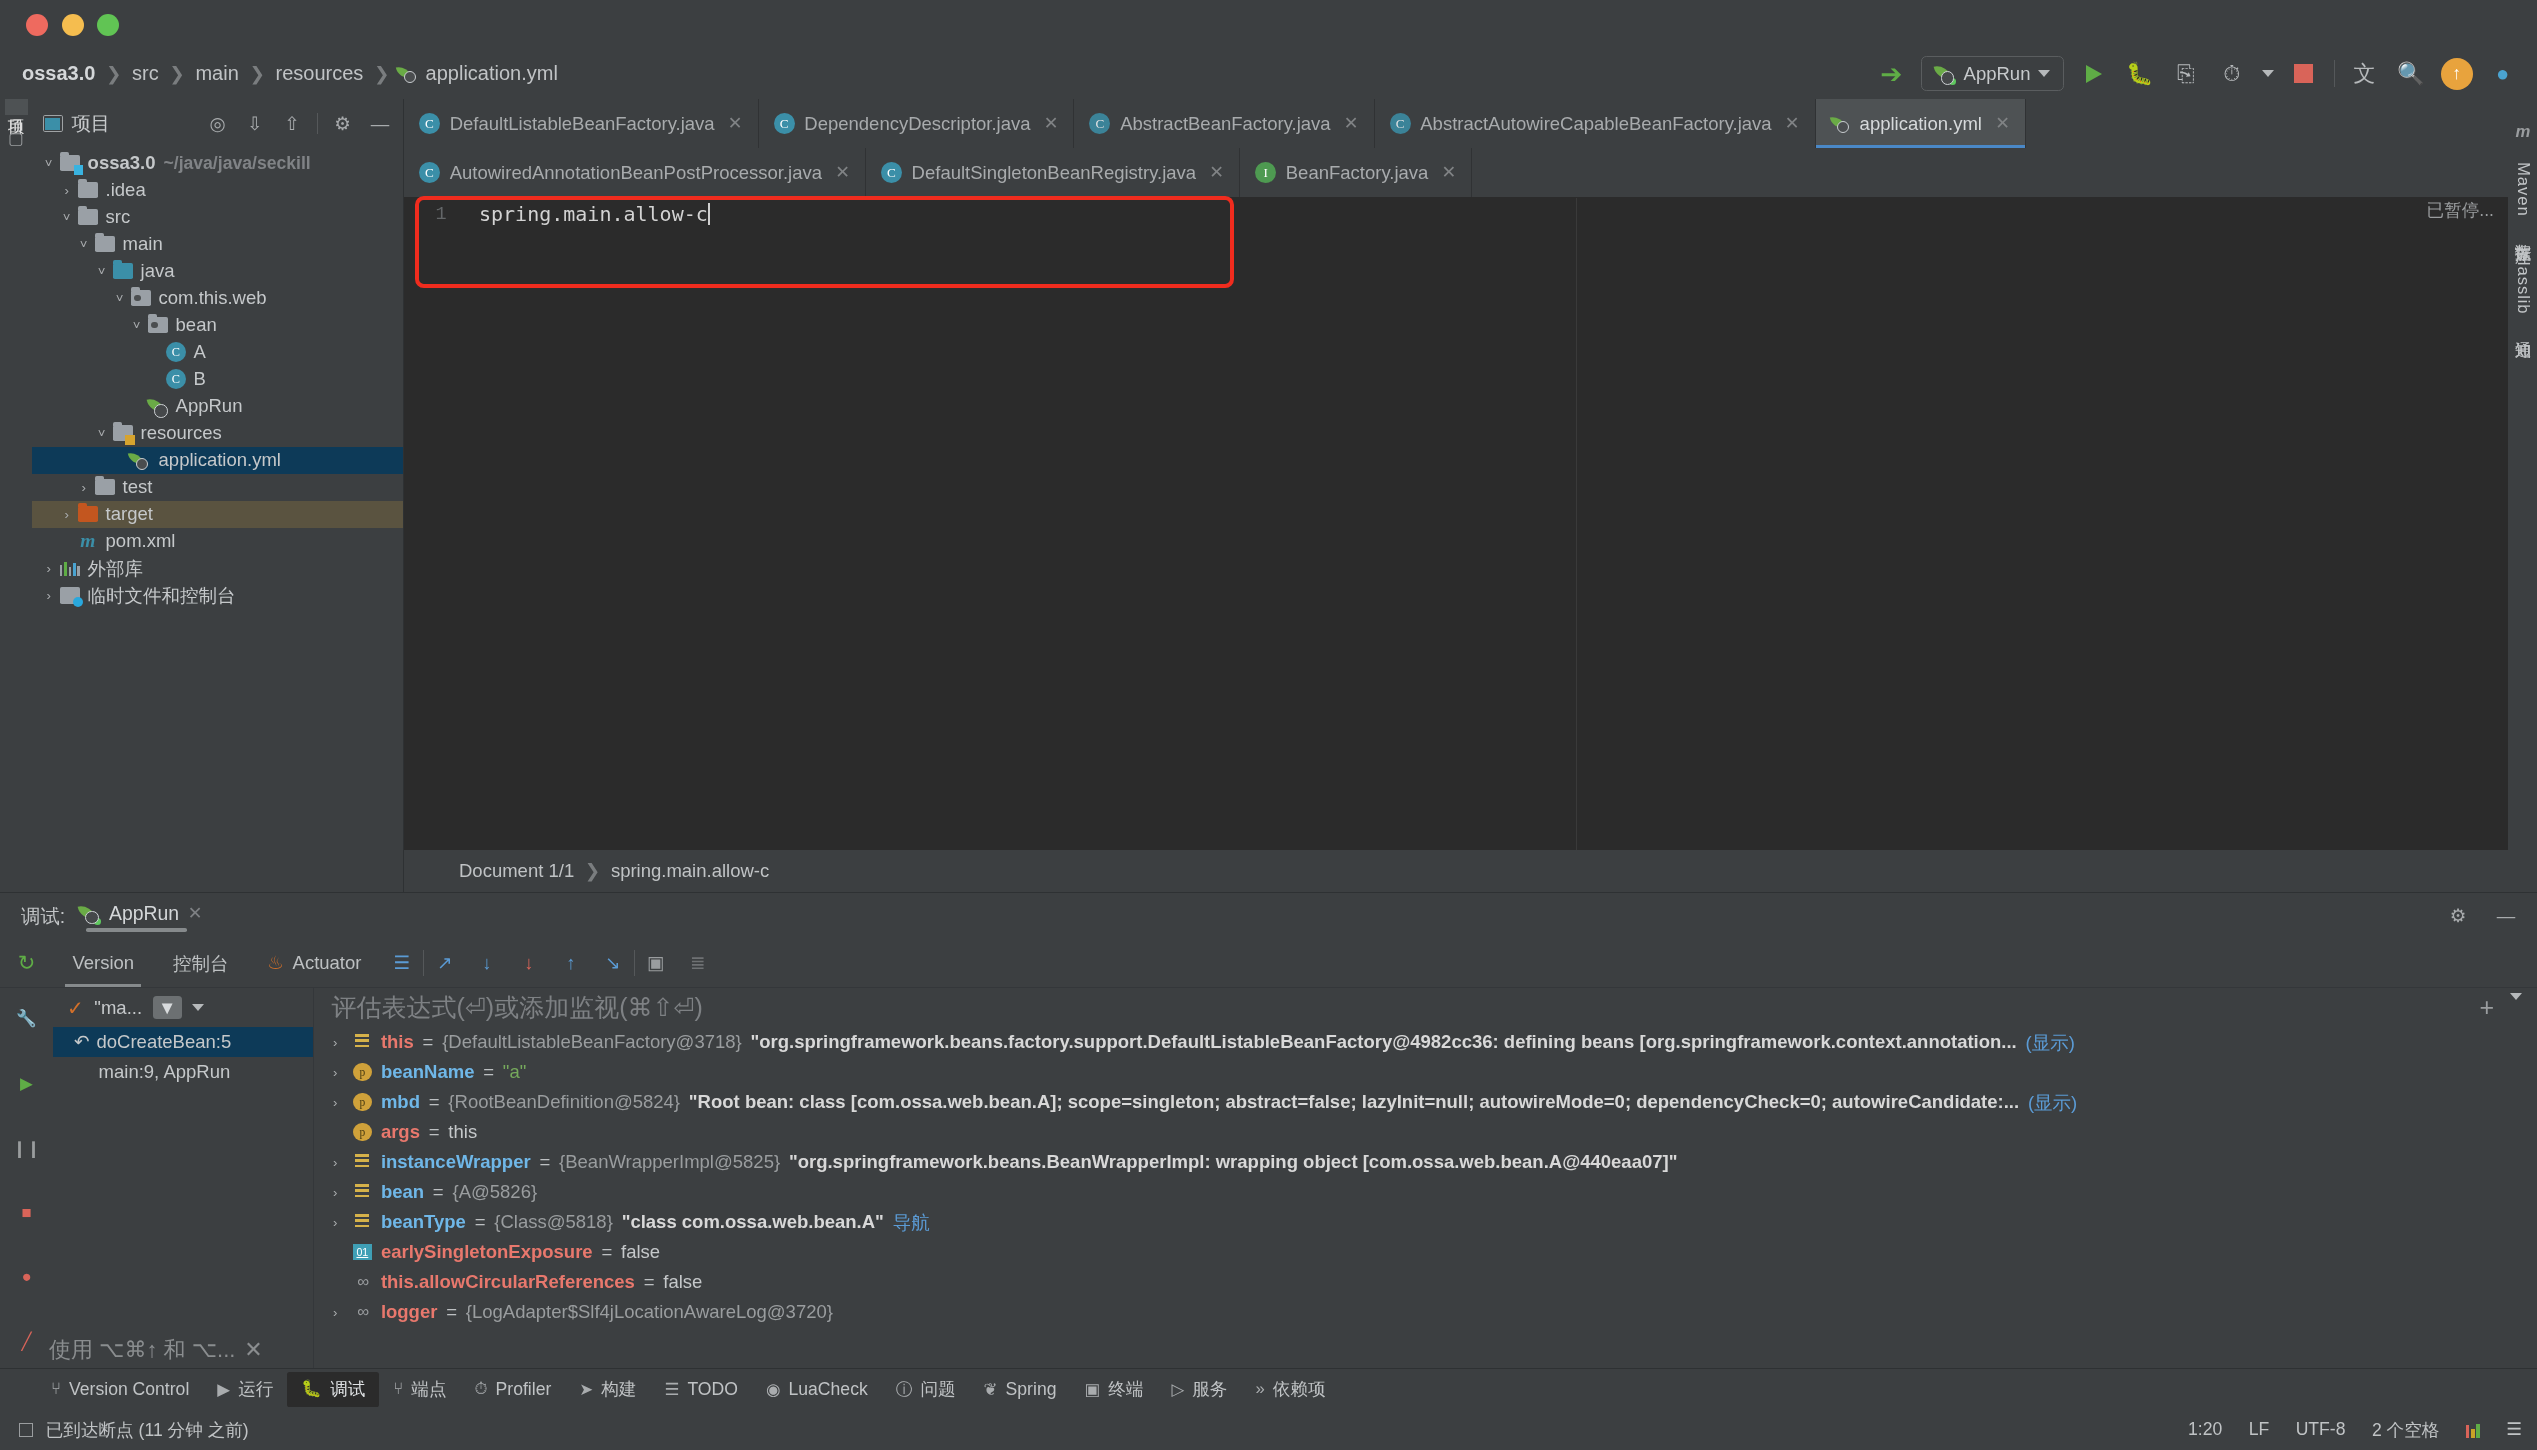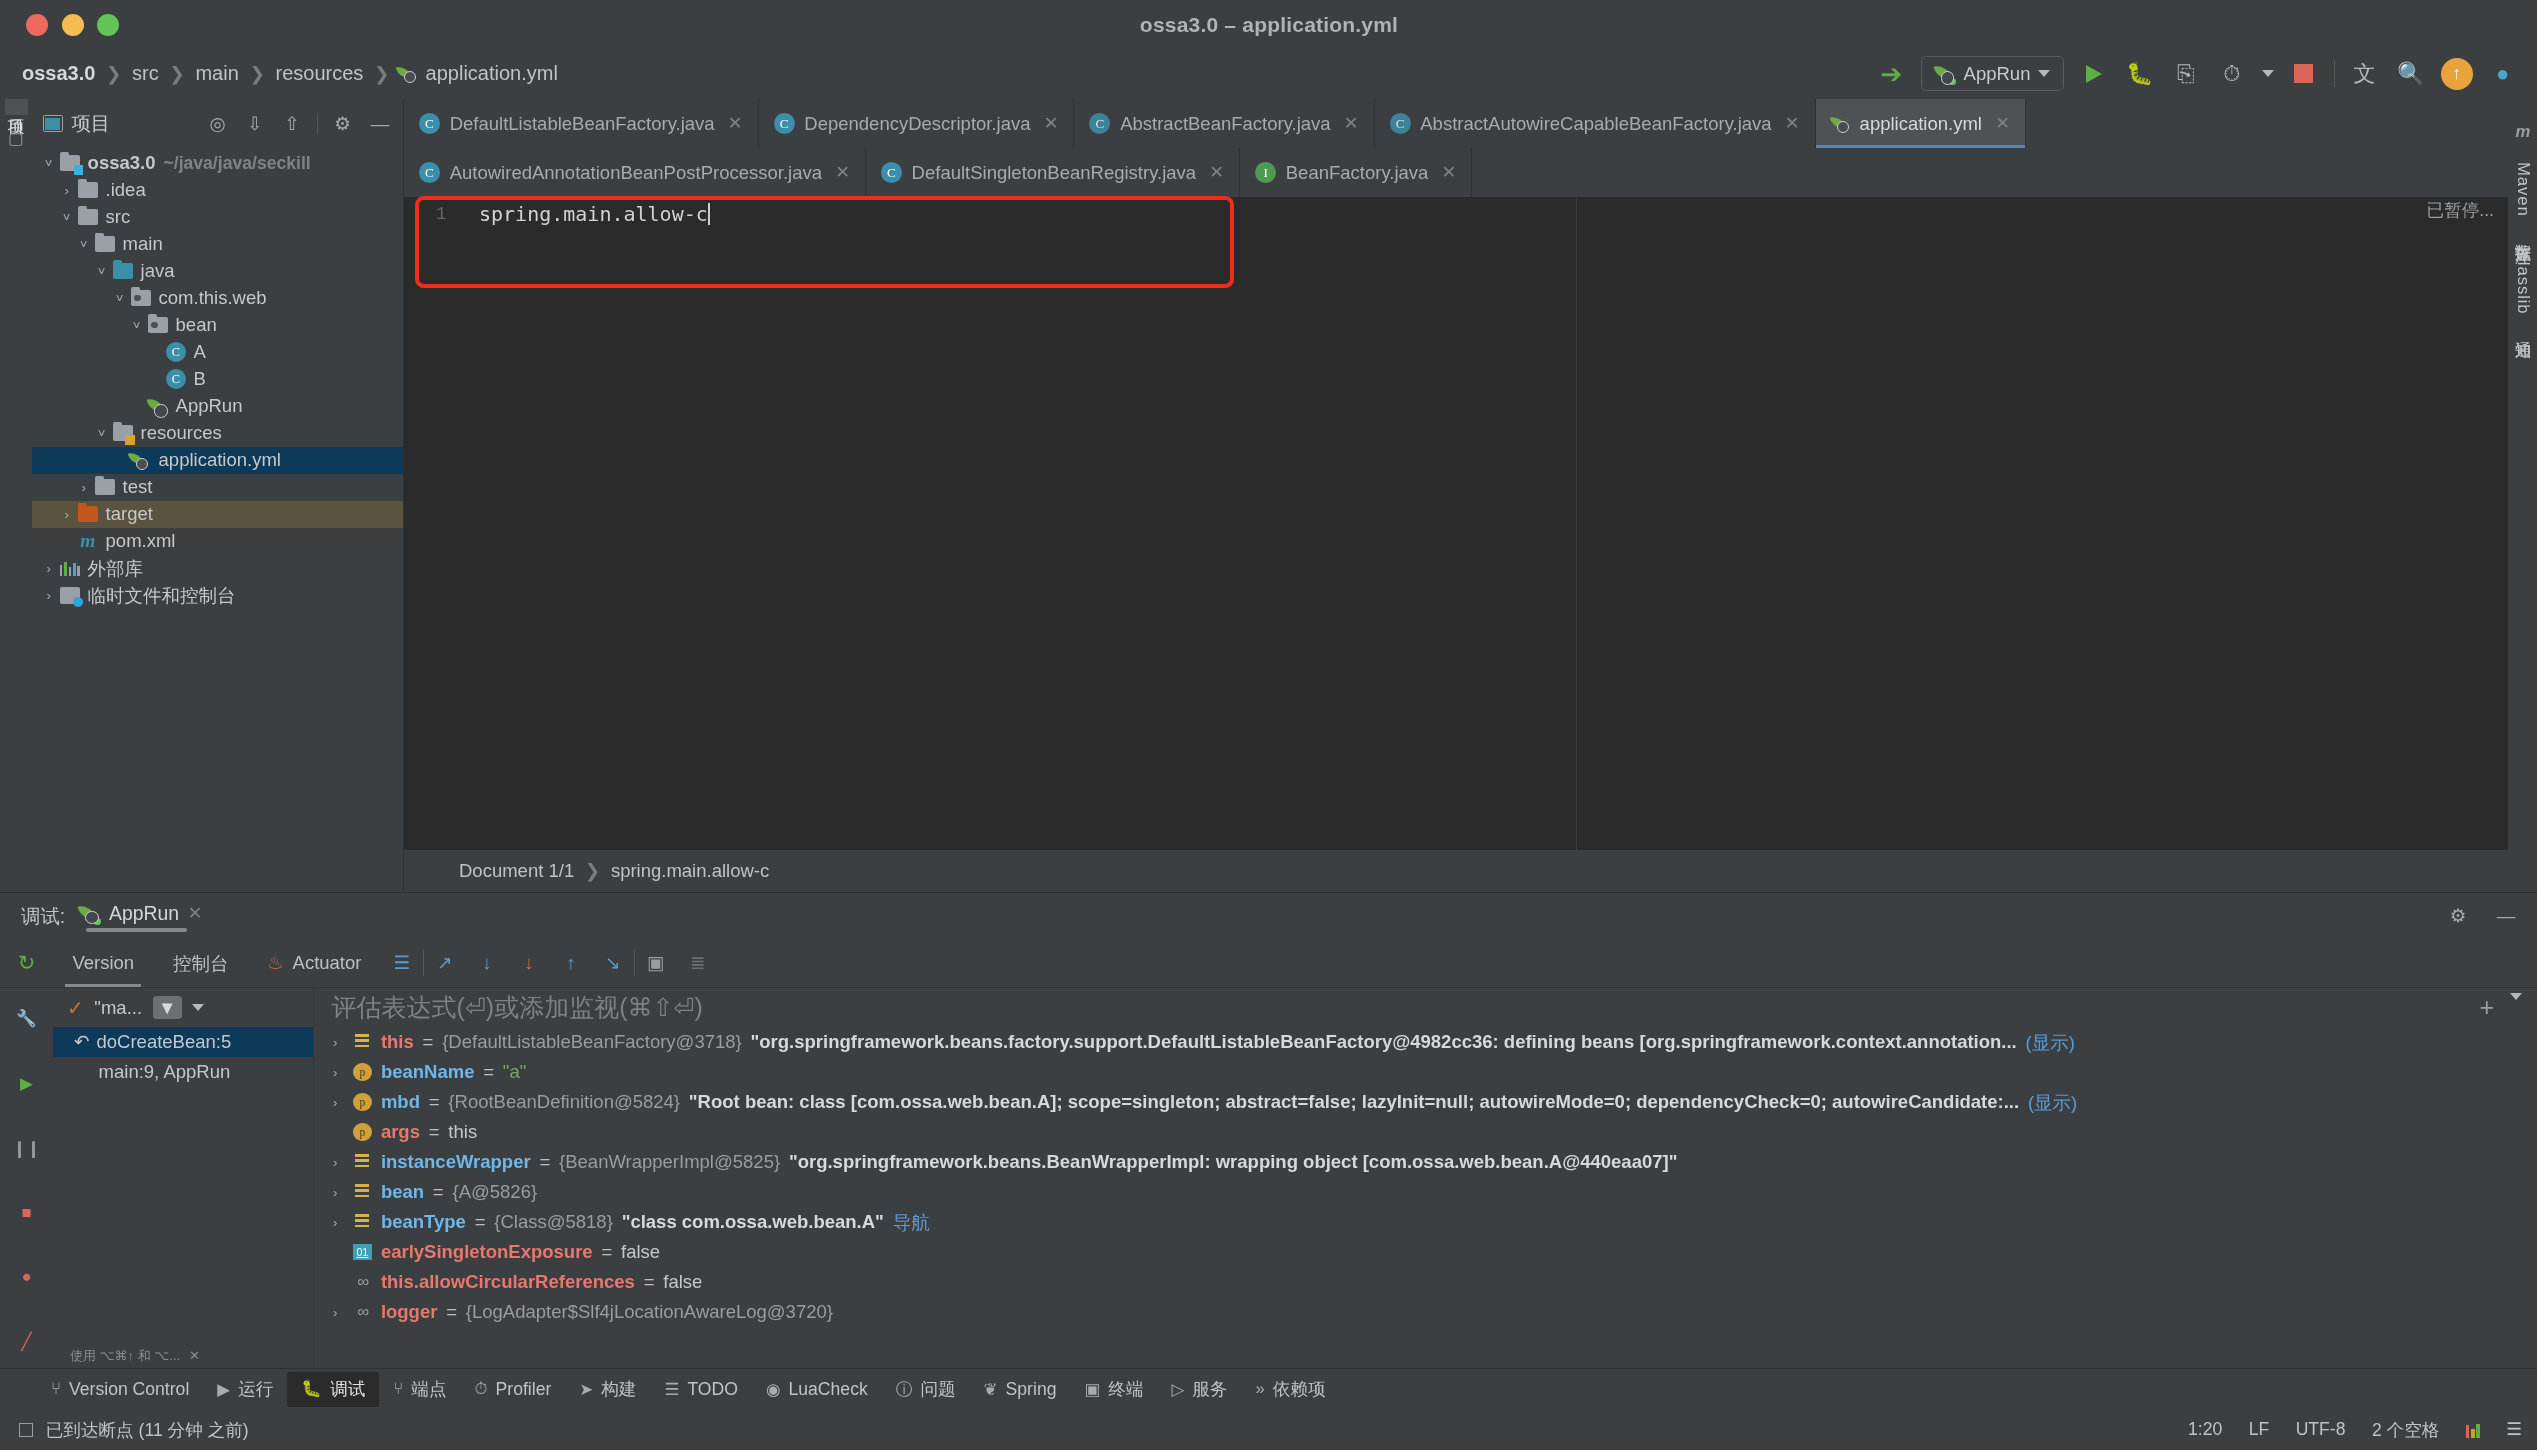--- a/index.html
+++ b/index.html
@@ -199,21 +199,20 @@
 </style>
 </head>
 <body>
 
 <div id="titlebar">
   <div class="traffic">
     <div class="tl red"></div>
     <div class="tl yel"></div>
     <div class="tl grn"></div>
   </div>
-  <div id="window-title">ossa3.0 – application.yml</div>
 </div>
 
 <div id="navbar">
   <div id="breadcrumb">
     <span class="crumb proj">ossa3.0</span>
     <span class="sep">❯</span>
     <span class="crumb">src</span>
     <span class="sep">❯</span>
     <span class="crumb">main</span>
     <span class="sep">❯</span>
@@ -551,21 +550,21 @@
       <div id="frames-list">
           <div class="frame-row sel">
             <span>↶</span>
             <span>doCreateBean:5</span>
           </div>
           <div class="frame-row">
             <span style="width:17.6px"></span>
             <span>main:9, AppRun</span>
           </div>
         </div>
-      <div style="position:absolute;bottom:5.3px;left:70px;font-size:13px;color:#8a8d8f;display:flex;gap:8.8px;align-items:center;">
+      <div style="position:absolute;bottom:5.3px;left:49px;font-size:22px;color:#8a8d8f;display:flex;gap:8.8px;align-items:center;">
         <span>使用 ⌥⌘↑ 和 ⌥...</span>
         <span>✕</span>
       </div>
     </div>
 
     <div id="vars-col">
       <div id="watch-bar">
         <span>评估表达式(⏎)或添加监视(⌘⇧⏎)</span>
         <span class="rt">
           <span>+</span>

